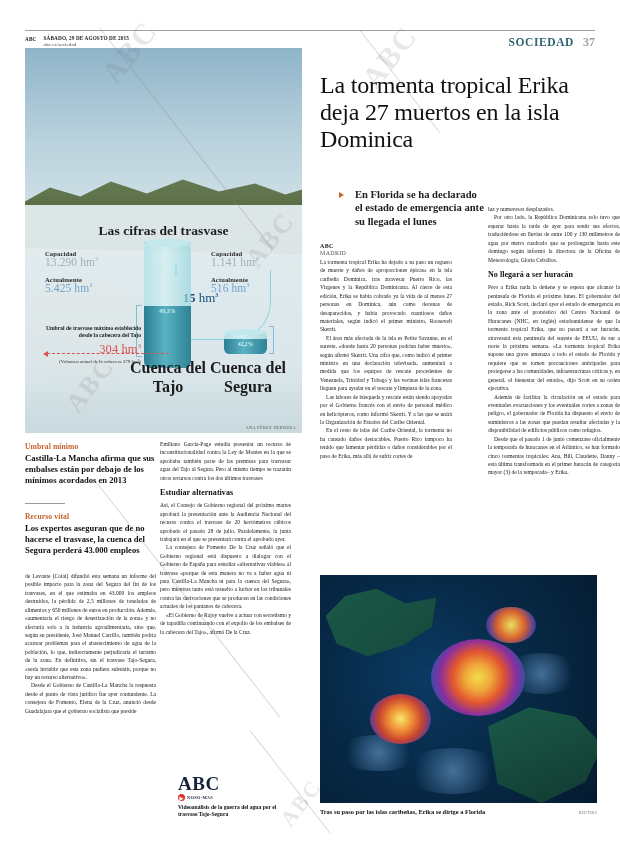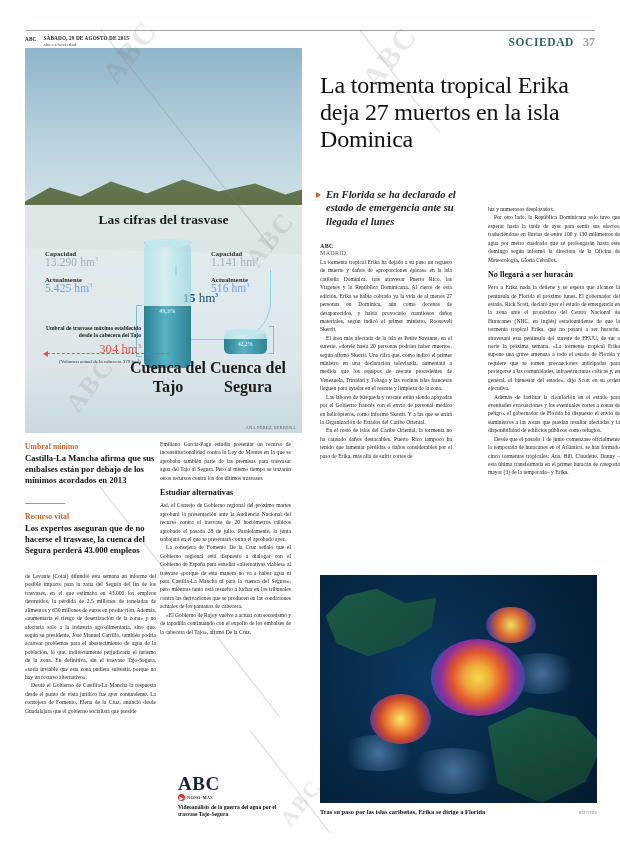--- a/index.html
+++ b/index.html
@@ -71,21 +71,21 @@
     opacity: .92;
   }
 
   
   .infographic {
     position: absolute; left: 25px; top: 205px; width: 277px; height: 228px;
     background: linear-gradient(180deg, rgba(231,240,243,.93) 0%, rgba(224,235,239,.95) 70%, rgba(206,221,226,.95) 100%);
     overflow: hidden;
   }
   .ig-title {
-    position: absolute; left: 0; right: 0; top: 7px;
+    position: absolute; left: 0; right: 0; top: 18px;
     text-align: center;
     font-size: 13.5px; font-weight: bold; color: #1c1c1c;
     letter-spacing: .1px;
   }
   .ig-col { position: absolute; font-size: 7.2px; }
   .ig-col .lbl { font-weight: bold; color: #2a2a2a; font-size: 6.6px; letter-spacing: .1px; }
   .ig-col .val { font-size: 11.5px; color: #9fb2b9; letter-spacing: .1px; margin-top: -1px; }
   .ig-col .val.blue { color: #6fa4cf; }
   .ig-col .val sup { font-size: 6px; vertical-align: super; }
 
@@ -199,22 +199,22 @@
     font-size: 4.4px; color: #5a5a5a; letter-spacing: .3px;
   }
 
   
   .headline {
     position: absolute; left: 320px; top: 72px; width: 277px;
     font-size: 24px; line-height: 1.12; font-weight: normal;
     letter-spacing: -.2px; color: #111;
   }
   .subhead {
-    position: absolute; left: 316px; top: 188px; width: 148px;
-    display: flex; gap: 5px; font-style: italic;
+    position: absolute; left: 339px; top: 188px; width: 148px;
+    display: flex; gap: 11px;
   }
   .subhead .tri {
     width: 0; height: 0; margin-top: 4px;
     border-top: 3.5px solid transparent; border-bottom: 3.5px solid transparent;
     border-left: 5.5px solid #c8622a; flex: 0 0 auto;
   }
   .subhead .txt {
     font-size: 10.6px; line-height: 1.27; font-weight: bold; color: #1c1c1c;
   }
 

